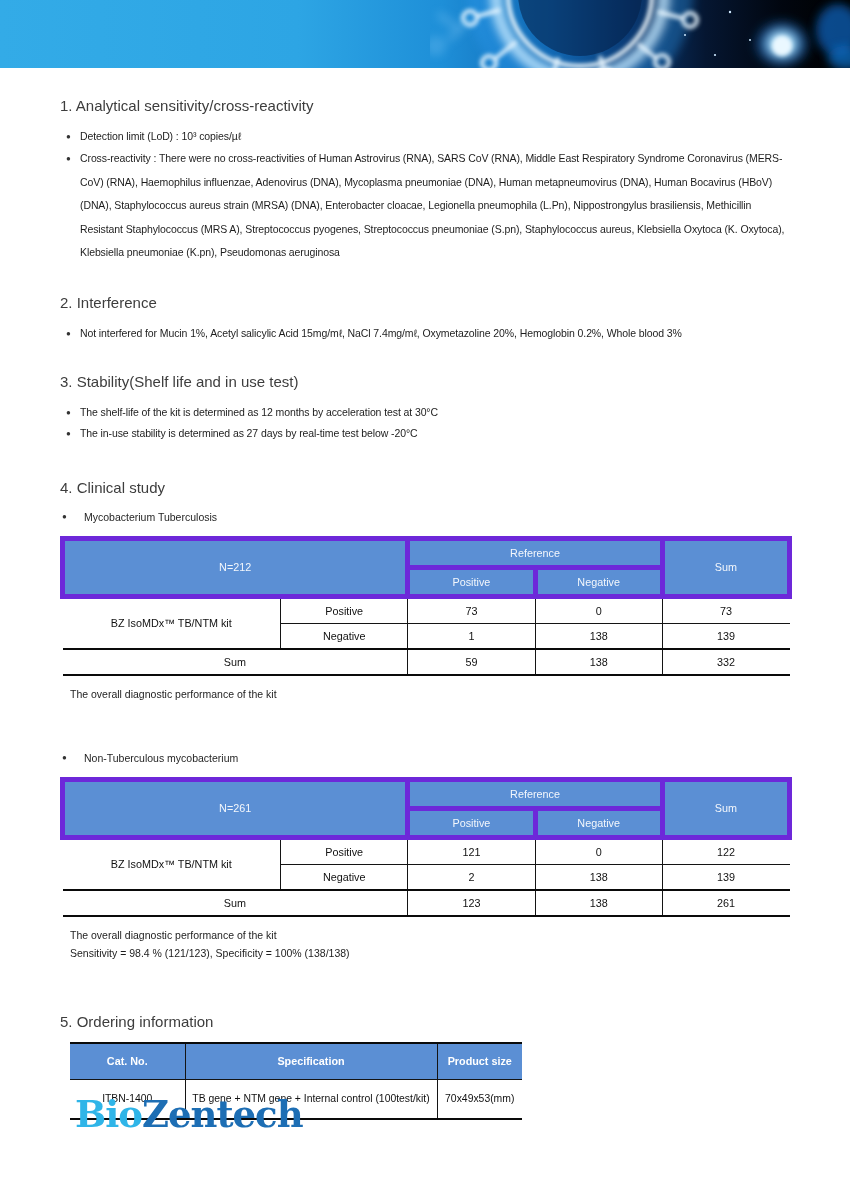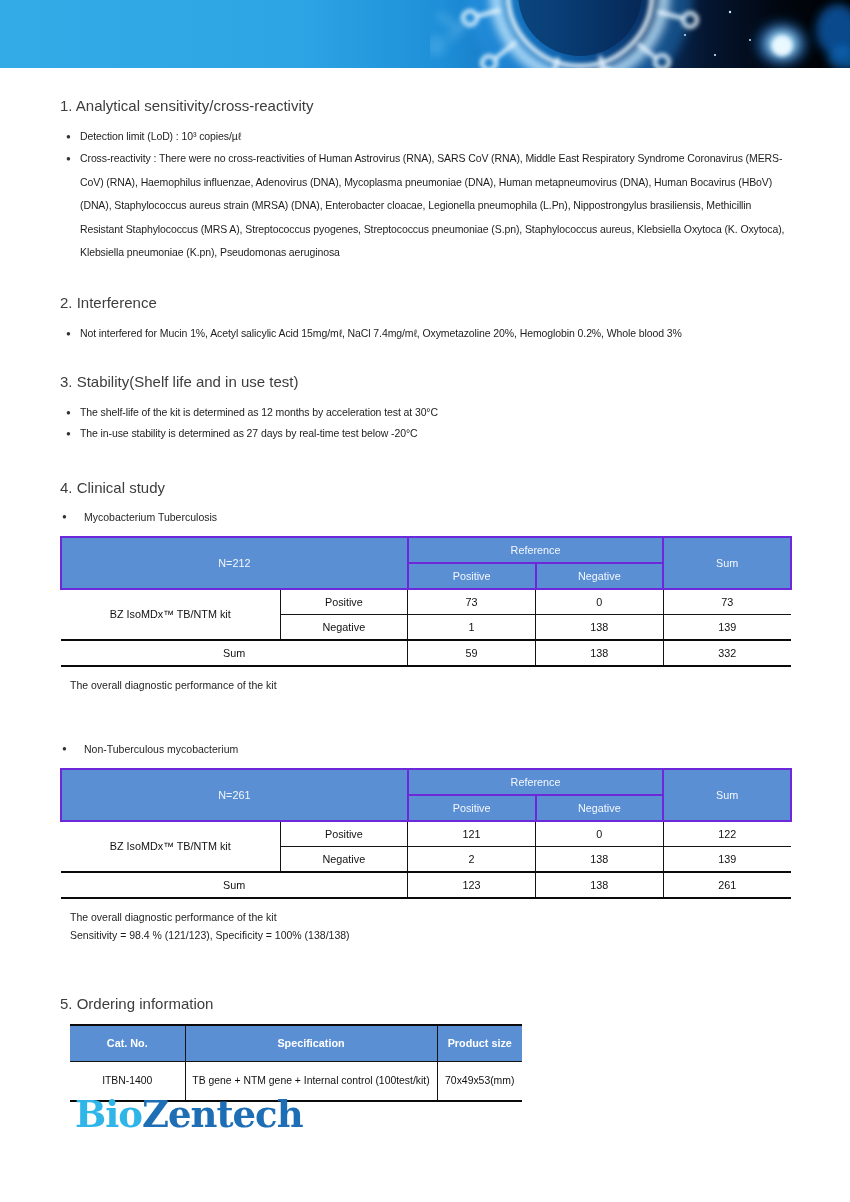--- a/index.html
+++ b/index.html
@@ -32,21 +32,21 @@
   
   .study{margin-top:4px;}
   .study + .study{margin-top:46px;}
   .study-bullet{display:flex;font-size:10.5px;line-height:18px;margin:8px 0 10px 2px;}
   .study-bullet .dot{flex:0 0 22px;font-size:8px;color:#333;}
   .notes{margin:9px 0 0 10px;font-size:10.5px;line-height:18px;color:#1d1d1d;}
   
   .ctable{width:100%;border-collapse:collapse;table-layout:fixed;font-size:10.8px;text-align:center;color:#111;}
   .ctable th{
     background:#5b8fd4;color:rgba(255,255,255,.93);font-weight:400;
-    height:22px;border:2px solid #6d28d9;
+    height:22px;border:5px solid #6d28d9;
   }
   .ctable tbody td{border:1px solid #141414;height:22px;background:#fff;}
   .ctable tbody tr.first td{border-top:2.5px solid #0a0a0a;}
   .ctable td.kit{border-left:none;}
   .ctable td.edge{border-right:none;}
   .ctable tr.sumrow td{border-top:2.5px solid #0a0a0a;border-bottom:2.5px solid #0a0a0a;}
   .ctable tr.sumrow td:first-child{border-left:none;}
   
   .otable{border-collapse:collapse;table-layout:fixed;width:452px;margin-left:10px;font-size:10.4px;text-align:center;color:#111;}
   .otable th{

